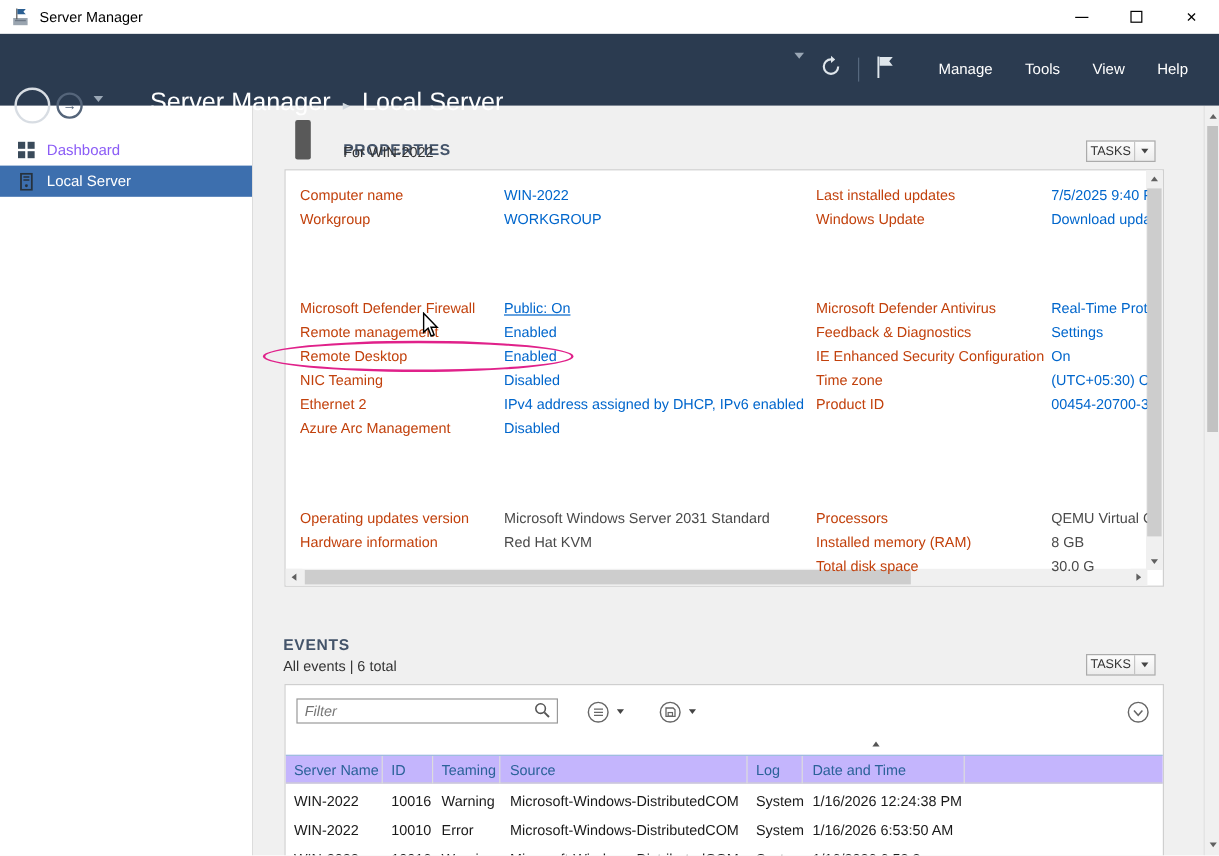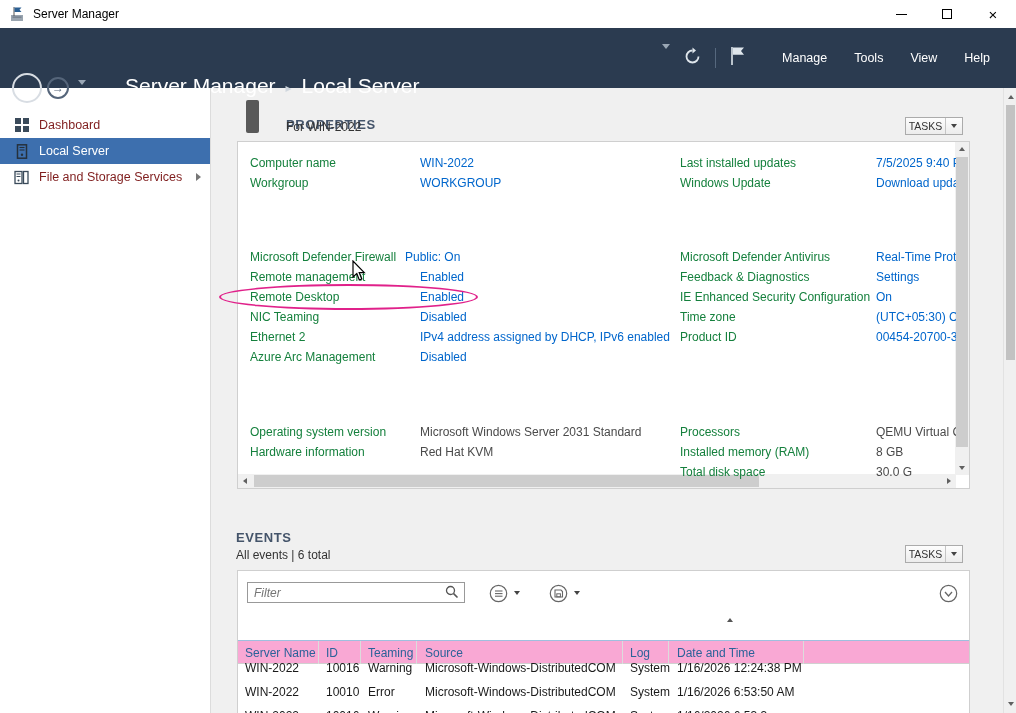--- a/index.html
+++ b/index.html
@@ -24,62 +24,62 @@
 .breadcrumb{position:absolute;left:125px;top:46px;color:#fff;font-size:21px;font-weight:300;display:flex;align-items:center;gap:10px;}
 .bc-sep{font-size:12px;color:#cfd6dd;padding-top:3px;}
 .hdr-tools{position:absolute;left:662px;top:0;height:60px;display:flex;align-items:center;gap:13px;}
 .hdr-pipe{width:1px;height:20px;background:#56687e;}
 .hdr-menus{position:absolute;right:26px;top:0;height:60px;display:flex;align-items:center;gap:27px;}
 .hdr-menu{color:#fff;font-size:12.5px;cursor:default;}
 
 
 .sidebar{position:absolute;top:88px;left:0;width:211px;bottom:0;background:#fff;border-right:1px solid #dcdcdc;z-index:2;}
 .sidebar-list{padding-top:24px;}
-.side-item{height:26px;display:flex;align-items:center;padding-left:14px;gap:10px;font-size:12.5px;color:#7f1d1d;cursor:default;}
+.side-item{height:26px;display:flex;align-items:center;padding-left:14px;gap:10px;font-size:12.5px;color:#8b5cf6;cursor:default;}
 .side-item.selected{background:#3d6fae;color:#fff;}
 .side-icon{width:15px;height:15px;display:inline-flex;align-items:center;justify-content:center;}
 .side-chevron{margin-left:auto;margin-right:9px;width:0;height:0;border-top:4px solid transparent;border-bottom:4px solid transparent;border-left:5px solid #777;}
 
 
 .main{position:absolute;top:88px;left:211px;right:0;bottom:0;background:#f0f0f0;overflow:hidden;}
 .section-tile-icon{position:absolute;left:35px;top:12px;width:13px;height:33px;background:#595959;border-radius:2px;}
 .section-title{position:absolute;font-size:13px;font-weight:700;letter-spacing:0.6px;color:#44546a;}
 .section-sub{position:absolute;font-size:12px;color:#333;}
 .tasks-btn{position:absolute;width:58px;height:18px;background:linear-gradient(#fdfdfd,#ececec);border:1px solid #ababab;display:flex;align-items:center;cursor:default;}
 .tasks-label{flex:1;text-align:center;font-size:10.5px;color:#333;}
 .tasks-sep{width:1px;height:16px;background:#c5c5c5;}
 .tasks-chev{width:16px;display:flex;justify-content:center;}
 .tri-down-sm{width:0;height:0;border-left:3.5px solid transparent;border-right:3.5px solid transparent;border-top:4.5px solid #444;}
 
 .panel{position:absolute;background:#fff;border:1px solid #cfcfcf;}
 #props-panel{left:26px;top:53px;width:733px;height:348px;overflow:hidden;}
 #events-panel{left:26px;top:482px;width:733px;height:240px;overflow:hidden;}
 
 .prop-row{position:absolute;left:0;right:14px;height:20px;}
-.prop-label{position:absolute;font-size:12px;color:#15803d;white-space:nowrap;}
+.prop-label{position:absolute;font-size:12px;color:#c2410c;white-space:nowrap;}
 .prop-value{position:absolute;font-size:12px;color:#4a4a4a;white-space:nowrap;overflow:hidden;}
 .prop-value.link{color:#0066cc;cursor:pointer;}
 
 
 .sb-track-v{position:absolute;background:#f0f0f0;}
 .sb-track-h{position:absolute;background:#f0f0f0;}
 .sb-btn{position:absolute;display:flex;align-items:center;justify-content:center;background:#f0f0f0;}
 .sb-thumb{position:absolute;background:#cdcdcd;}
 .tri-up-g{width:0;height:0;border-left:3.5px solid transparent;border-right:3.5px solid transparent;border-bottom:4.5px solid #606060;}
 .tri-down-g{width:0;height:0;border-left:3.5px solid transparent;border-right:3.5px solid transparent;border-top:4.5px solid #606060;}
 .tri-left-g{width:0;height:0;border-top:3.5px solid transparent;border-bottom:3.5px solid transparent;border-right:4.5px solid #606060;}
 .tri-right-g{width:0;height:0;border-top:3.5px solid transparent;border-bottom:3.5px solid transparent;border-left:4.5px solid #606060;}
 #main-scrollbar{position:absolute;right:0;top:0;width:13px;height:100%;background:#f0f0f0;border-left:1px solid #e2e2e2;}
 
 
 .filter-input{position:absolute;left:9px;top:11px;width:218px;height:21px;border:1px solid #999;background:#fff;font-size:12px;font-style:italic;color:#444;padding:0 22px 0 6px;outline:none;}
 .filter-search{position:absolute;left:207px;top:14px;}
 .icon-btn{position:absolute;top:12px;width:48px;height:20px;display:flex;align-items:center;gap:6px;cursor:default;}
 .events-expand{position:absolute;top:13px;right:11px;cursor:default;}
-.evt-header{position:absolute;left:0;top:69px;right:0;height:24px;border-top:1px solid #9ebfde;border-bottom:1px solid #d0d0d0;background:#f9a8d4;}
+.evt-header{position:absolute;left:0;top:58px;right:0;height:24px;border-top:1px solid #9ebfde;border-bottom:1px solid #d0d0d0;background:#c4b5fd;}
 .evt-hcell{position:absolute;top:0;height:23px;display:flex;align-items:center;font-size:12px;color:#2b6299;border-right:1px solid #dcdcdc;white-space:nowrap;overflow:hidden;cursor:default;}
 .sort-up{position:absolute;left:489px;top:47px;width:0;height:0;border-left:3.5px solid transparent;border-right:3.5px solid transparent;border-bottom:4px solid #555;}
 .evt-row{position:absolute;left:0;right:0;height:24px;}
 .evt-cell{position:absolute;top:0;height:24px;display:flex;align-items:center;font-size:12px;color:#1a1a1a;white-space:nowrap;}
 
 
 .annotation-ellipse{position:absolute;left:219px;top:284px;width:259px;height:26px;border:2px solid #e0218a;border-radius:50%;z-index:60;pointer-events:none;}
 .mouse-cursor{position:absolute;left:352px;top:260px;z-index:61;pointer-events:none;}
 </style>
 </head>
@@ -165,33 +165,20 @@
         <span class="side-icon">
           <svg width="14" height="15" viewBox="0 0 14 15">
             <rect x="2.5" y="0.8" width="9" height="13.4" fill="none" stroke="#26313c" stroke-width="1.5"></rect>
             <line x1="4.5" y1="3.5" x2="9.5" y2="3.5" stroke="#26313c" stroke-width="1.1"></line>
             <line x1="4.5" y1="6" x2="9.5" y2="6" stroke="#26313c" stroke-width="1.1"></line>
             <circle cx="7" cy="10.8" r="1.2" fill="#26313c"></circle>
           </svg>
         </span>
         <span class="side-label">Local Server</span>
       </div>
-      <div class="side-item">
-        <span class="side-icon">
-          <svg width="15" height="15" viewBox="0 0 15 15">
-            <rect x="1" y="1.5" width="7" height="12" fill="none" stroke="#3a4a5a" stroke-width="1.3"></rect>
-            <rect x="9.5" y="1.5" width="4.5" height="12" fill="none" stroke="#3a4a5a" stroke-width="1.3"></rect>
-            <line x1="2.5" y1="4" x2="6.5" y2="4" stroke="#3a4a5a"></line>
-            <line x1="2.5" y1="6.5" x2="6.5" y2="6.5" stroke="#3a4a5a"></line>
-            <circle cx="4.5" cy="10.5" r="1" fill="#3a4a5a"></circle>
-          </svg>
-        </span>
-        <span class="side-label">File and Storage Services</span>
-        <span class="side-chevron"></span>
-      </div>
     </div>
 </div>
 
 <div class="main">
 
   <div class="section-tile-icon"></div>
   <div class="section-title" style="left:75px;top:13px;margin-top:16px;">PROPERTIES</div>
   <div class="section-sub" style="left:75px;top:32px;">For WIN-2022</div>
   <div class="tasks-btn" style="left:694px;top:29px;">
     <span class="tasks-label">TASKS</span>
@@ -225,21 +212,21 @@
   <div class="prop-row" style="top: 14px;">
         <span class="prop-label" style="left: 12px;">Computer name</span>
         <span class="prop-value link" style="left: 182px; width: 250px;">WIN-2022</span>
       </div>
       <div class="prop-row" style="top: 34px;">
         <span class="prop-label" style="left: 12px;">Workgroup</span>
         <span class="prop-value link" style="left: 182px; width: 250px;">WORKGROUP</span>
       </div>
       <div class="prop-row" style="top: 108px;">
         <span class="prop-label" style="left: 12px;">Microsoft Defender Firewall</span>
-        <span class="prop-value link" style="left: 167px; width: 250px;">Public: On</span>
+        <span class="prop-value link" style="left: 182px; width: 250px; text-decoration: underline;">Public: On</span>
       </div>
       <div class="prop-row" style="top: 128px;">
         <span class="prop-label" style="left: 12px;">Remote management</span>
         <span class="prop-value link" style="left: 182px; width: 250px;">Enabled</span>
       </div>
       <div class="prop-row" style="top: 148px;">
         <span class="prop-label" style="left: 12px;">Remote Desktop</span>
         <span class="prop-value link" style="left: 182px; width: 250px;">Enabled</span>
       </div>
       <div class="prop-row" style="top: 168px;">
@@ -248,21 +235,21 @@
       </div>
       <div class="prop-row" style="top: 188px;">
         <span class="prop-label" style="left: 12px;">Ethernet 2</span>
         <span class="prop-value link" style="left: 182px; width: 250px;">IPv4 address assigned by DHCP, IPv6 enabled</span>
       </div>
       <div class="prop-row" style="top: 208px;">
         <span class="prop-label" style="left: 12px; text-align: right;">Azure Arc Management</span>
         <span class="prop-value link" style="left: 182px; width: 250px;">Disabled</span>
       </div>
       <div class="prop-row" style="top: 283px;">
-        <span class="prop-label" style="left: 12px;">Operating system version</span>
+        <span class="prop-label" style="left: 12px;">Operating updates version</span>
         <span class="prop-value" style="left: 182px; width: 250px;">Microsoft Windows Server 2031 Standard</span>
       </div>
       <div class="prop-row" style="top: 303px;">
         <span class="prop-label" style="left: 12px;">Hardware information</span>
         <span class="prop-value" style="left: 182px; width: 250px;">Red Hat KVM</span>
       </div>
       <div class="prop-row" style="top: 14px;">
         <span class="prop-label" style="left: 442px;">Last installed updates</span>
         <span class="prop-value link" style="left: 638px; width: 80px;">7/5/2025 9:40 P</span>
       </div>

